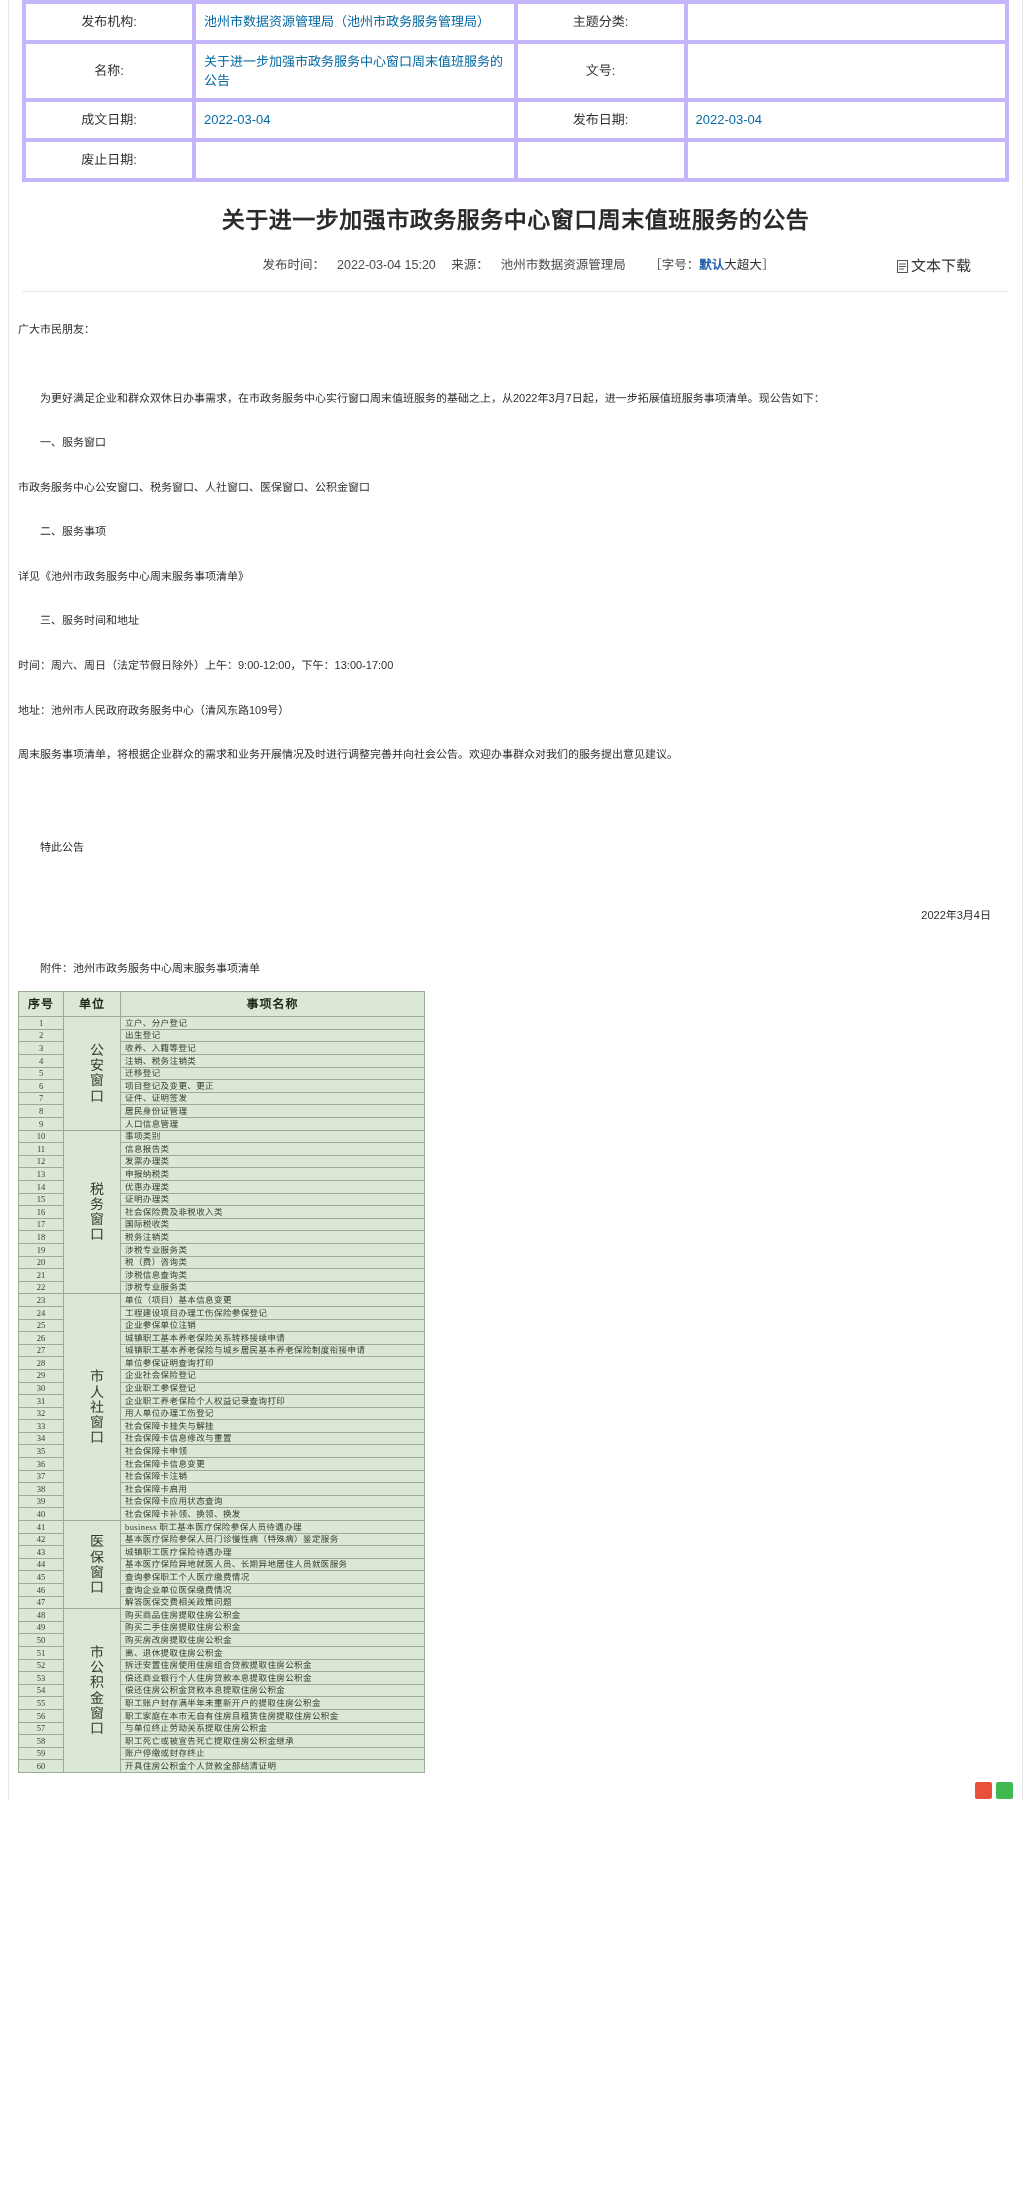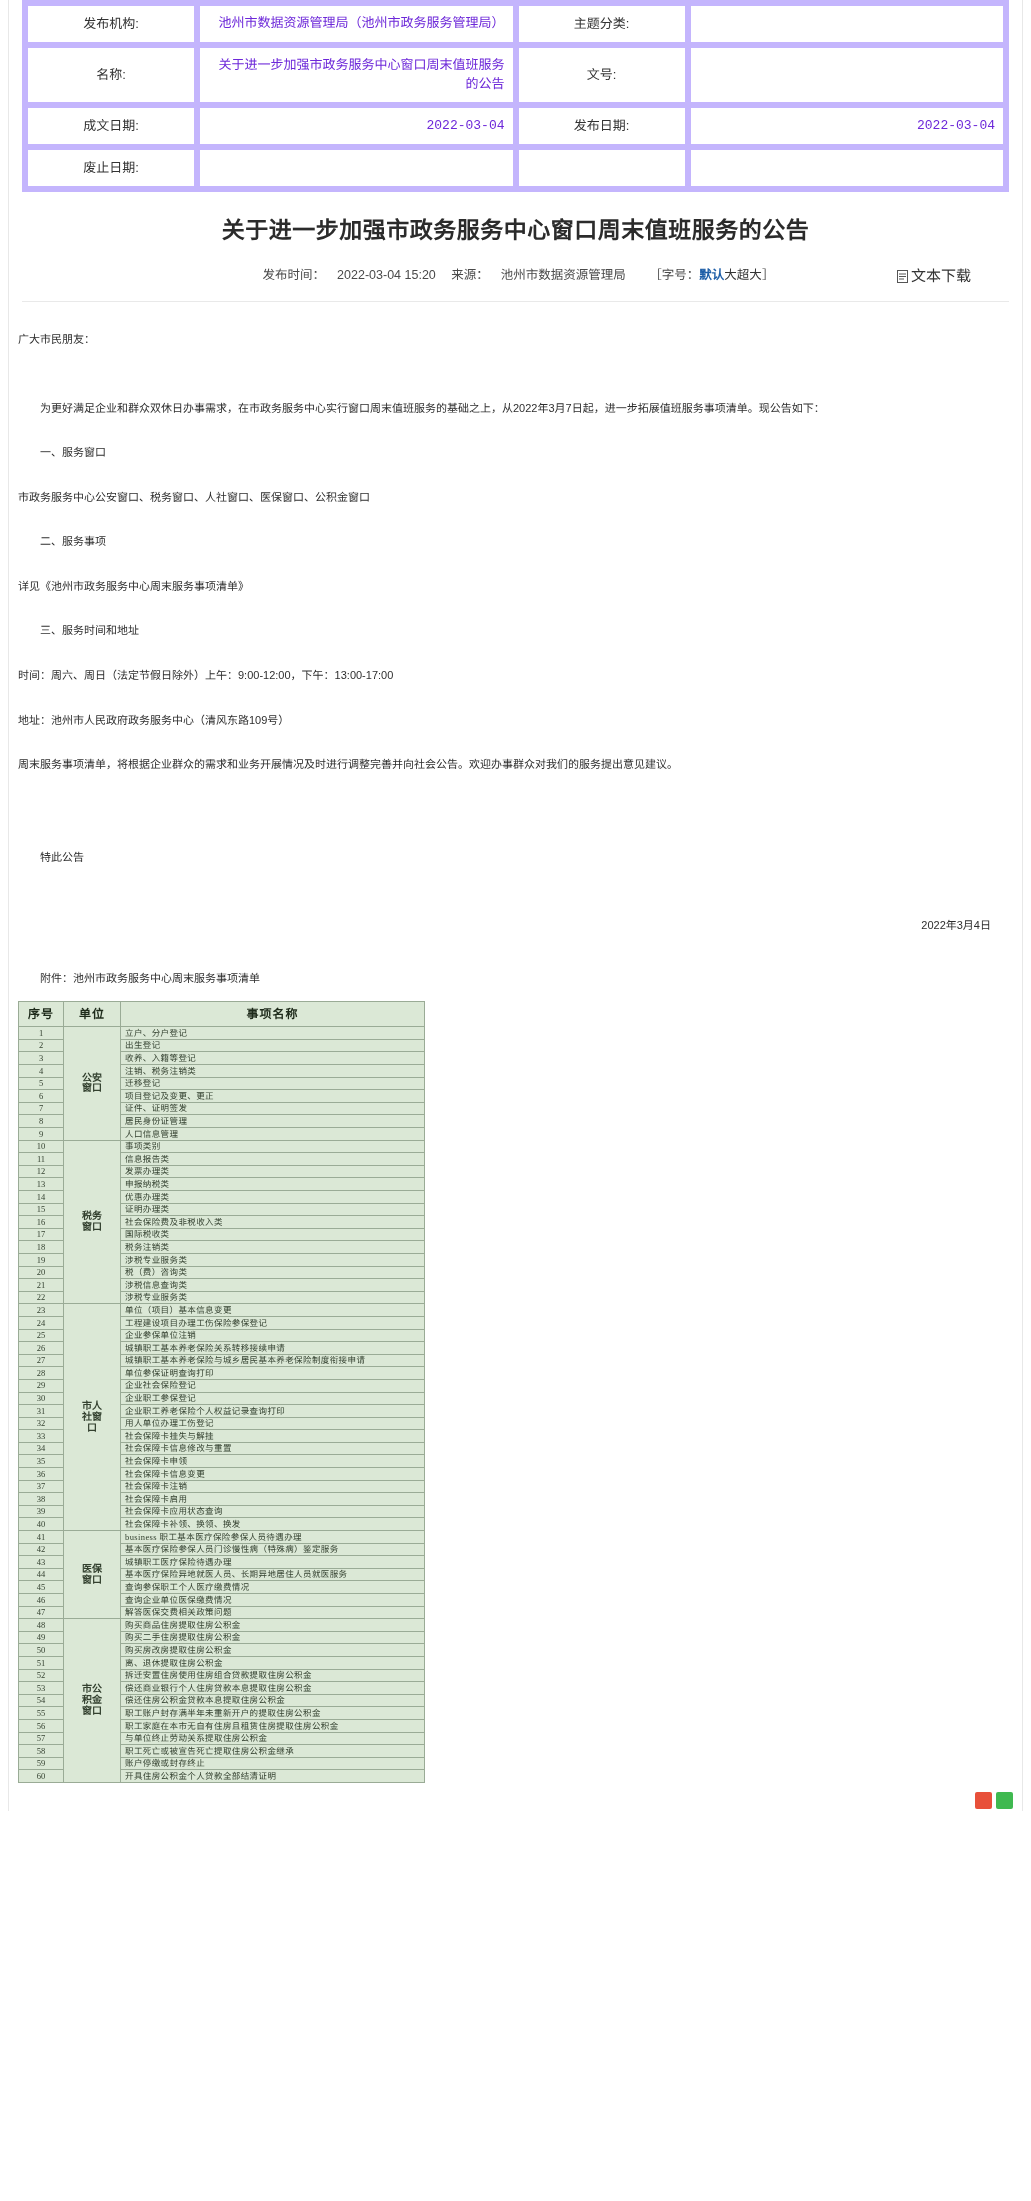--- a/index.html
+++ b/index.html
@@ -39,35 +39,34 @@
     box-sizing: border-box;
   }
   table.meta {
     width: 987px;
     border-collapse: collapse;
     table-layout: fixed;
     font-size: 13px;
     color: #333;
   }
   table.meta td {
-    border: 6px solid #c4b5fd;
+    border: 4px solid #c4b5fd;
     padding: 6px 8px;
     vertical-align: middle;
     line-height: 1.5;
   }
   table.meta td.lbl {
     text-align: center;
     font-weight: normal;
     color: #333;
     width: 150px;
   }
   table.meta td.val {
-    text-align: right;
-    color: #6d28d9;
-    font-family: Liberation Mono, monospace;
+    text-align: left;
+    color: #0369a1;
   }
   .r1 td { height: 24px; }
   .r2 td { height: 42px; }
   .r3 td { height: 24px; }
   .r4 td { height: 24px; }
 
   
   .title-block {
     padding: 22px 60px 0 60px;
     text-align: center;
@@ -174,29 +173,28 @@
     color: #1d2a1a;
   }
   table.items th.h-no  { width: 40px; }
   table.items th.h-unit{ width: 52px; }
   table.items th.h-name{ width: 299px; }
   table.items td.no {
     text-align: center;
     font-size: 8.5px;
   }
   table.items td.unit {
-    text-align: center;
+    text-align: right;
     vertical-align: middle;
-    font-size: 10px;
+    font-size: 14px;
     line-height: 1.08;
     letter-spacing: 0;
     white-space: normal;
     word-break: break-all;
     padding: 0 16px;
-    font-weight: bold;
   }
   table.items td.name {
     text-align: left;
     padding-left: 4px;
     letter-spacing: 0.4px;
   }
 
   
   .float-widgets {
     position: absolute;

